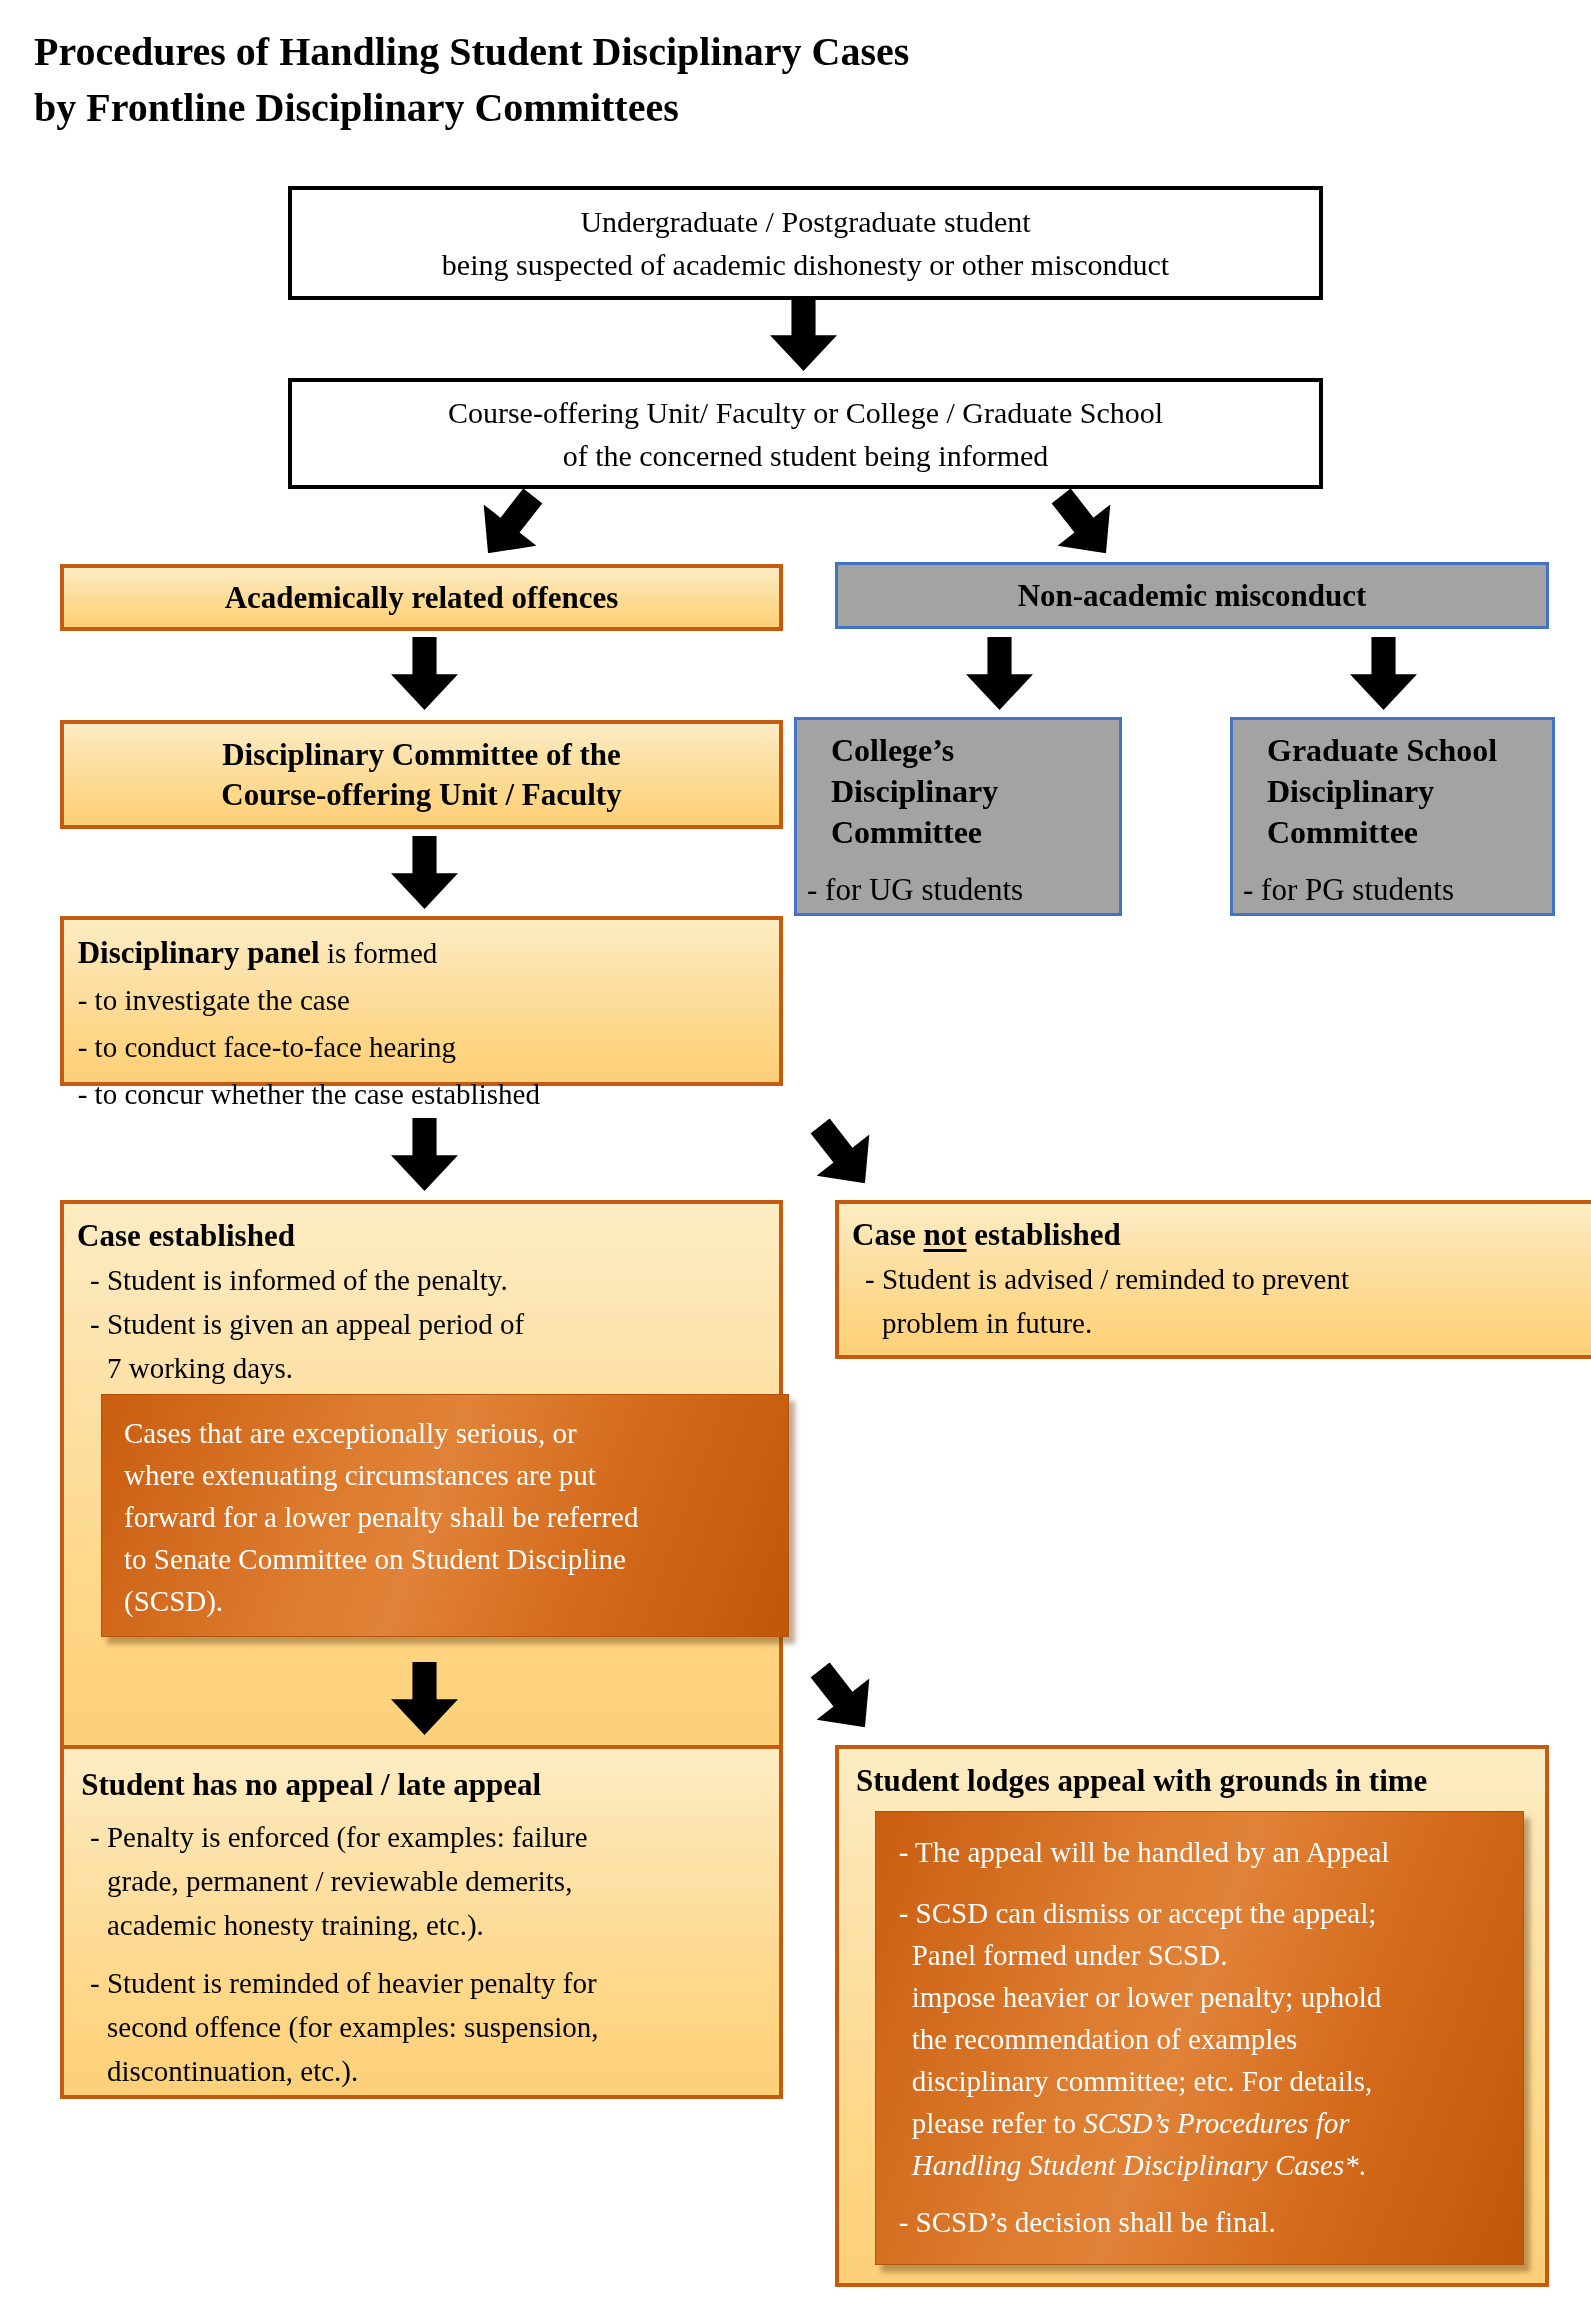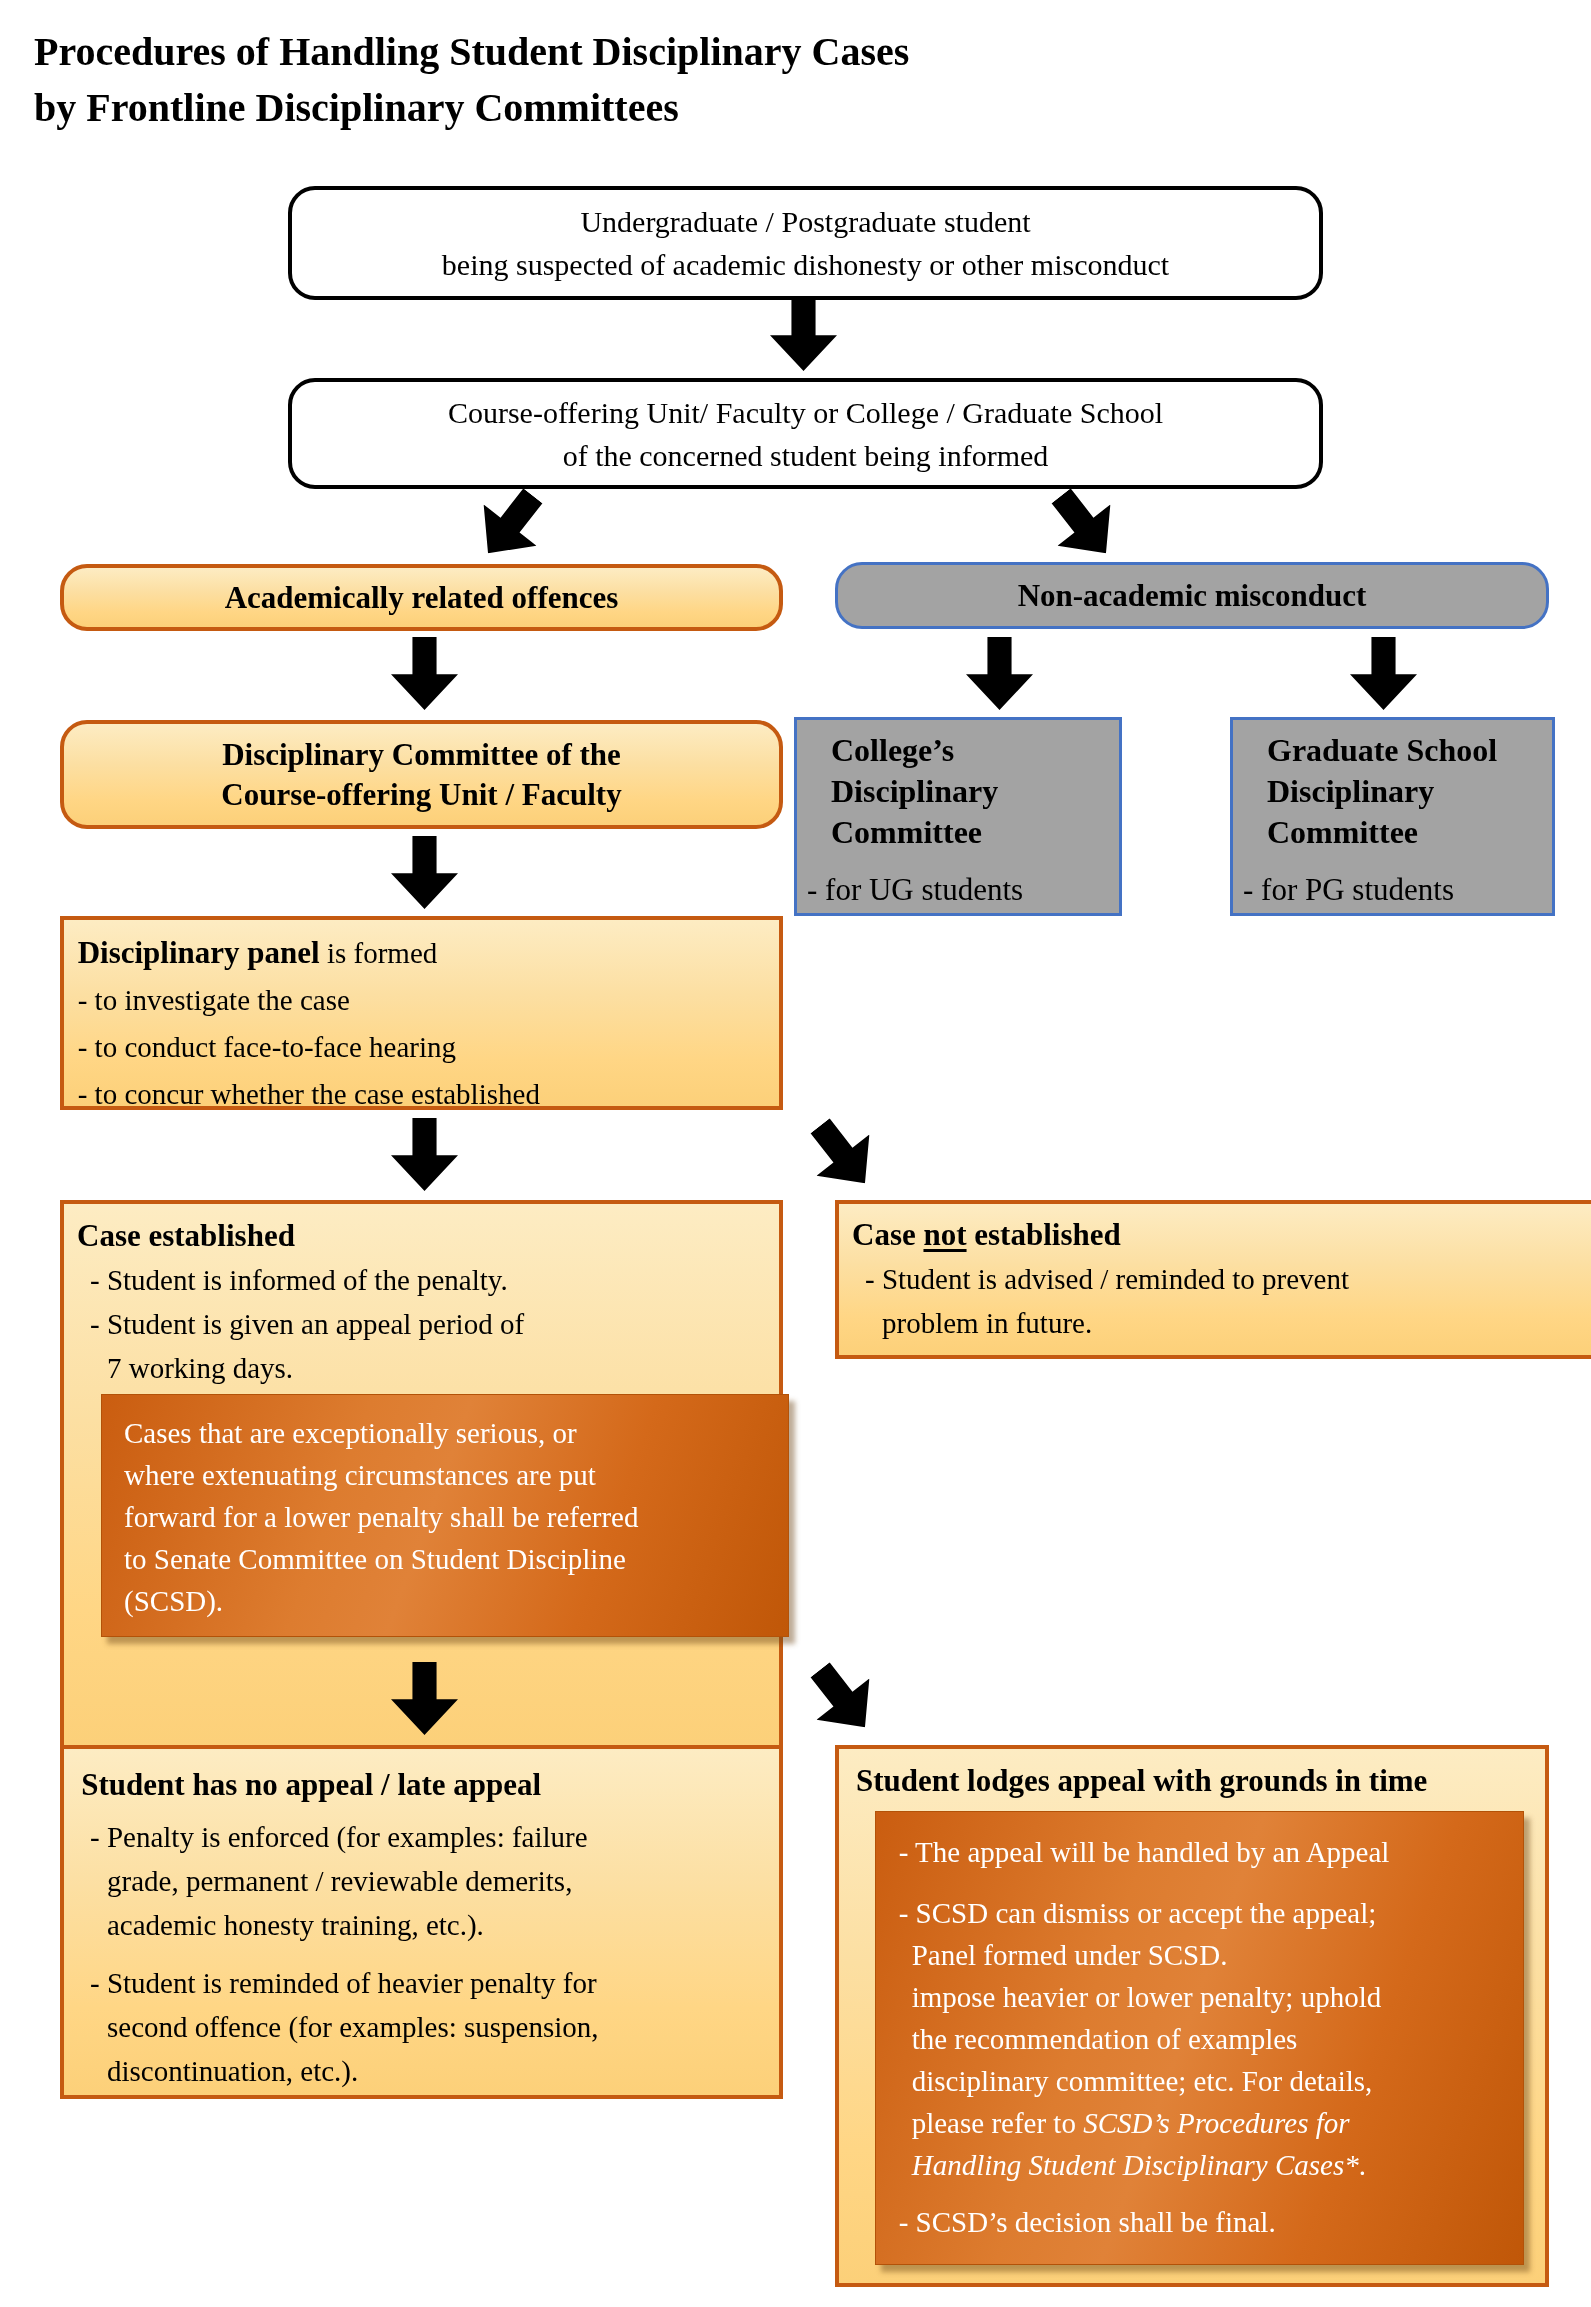--- a/index.html
+++ b/index.html
@@ -18,21 +18,21 @@
   }
   .box-blue { background:#a3a3a3; border:3.4px solid #4472c4; }
   .box-dark {
     background:linear-gradient(110deg,#ca5d10 0%, #dd7c2f 35%, #e08238 48%, #d4691a 72%, #c05708 100%);
     border:1.7px solid #b35208;
     box-shadow:6px 6.8px 5.1px rgba(110,70,25,0.45);
     color:#ffffff;
     margin-left:24px;
   }
 
-  .vcenter { display:flex; flex-direction:column; justify-content:center; align-items:center; text-align:center;border-radius:27px; }
+  .vcenter { display:flex; flex-direction:column; justify-content:center; align-items:center; text-align:center; }
   .t-bold  { font-weight:bold; }
   .t-head  { font-size:31px; font-weight:bold; }
 
   #title { left:34px; top:24px; font-size:40px; font-weight:bold; line-height:56px; }
 
   .topbox { line-height:43px; font-size:30px; }
 
   .orgbox { padding:10.2px 0 0 34px; font-size:32px; font-weight:bold; line-height:41px; }
   .orgbox .org-note { font-weight:normal; font-size:31px; margin-top:16px; text-indent:-24px; }
 
@@ -121,21 +121,21 @@
 
   <div class="abs box-blue orgbox" style="left:1230px; top:717px; width:325px; height:199px;">
     <div class="ln">Graduate School</div>
     <div class="ln">Disciplinary</div>
     <div class="ln">Committee</div>
     <div class="ln org-note">- for PG students</div>
   </div>
 
   <div class="arr" style="left:391px; top:836px;"></div>
 
-  <div class="abs box-orange panelbox" style="left:60px; top:916px; width:723px; height:194px;">
+  <div class="abs box-orange panelbox" style="left:60px; top:916px; width:723px; height:170px;">
     <div class="ln"><span class="t-bold" style="font-size:31px;">Disciplinary panel</span><span> is formed</span></div>
     <div class="ln">- to investigate the case</div>
     <div class="ln">- to conduct face-to-face hearing</div>
     <div class="ln">- to concur whether the case established</div>
   </div>
 
   <div class="arr" style="left:391px; top:1118px;"></div>
   <div class="arr rot-r" style="left:809px; top:1118px;"></div>
 
   <div class="abs box-orange cebox" style="left:60px; top:1200px; width:723px; height:550px;">

